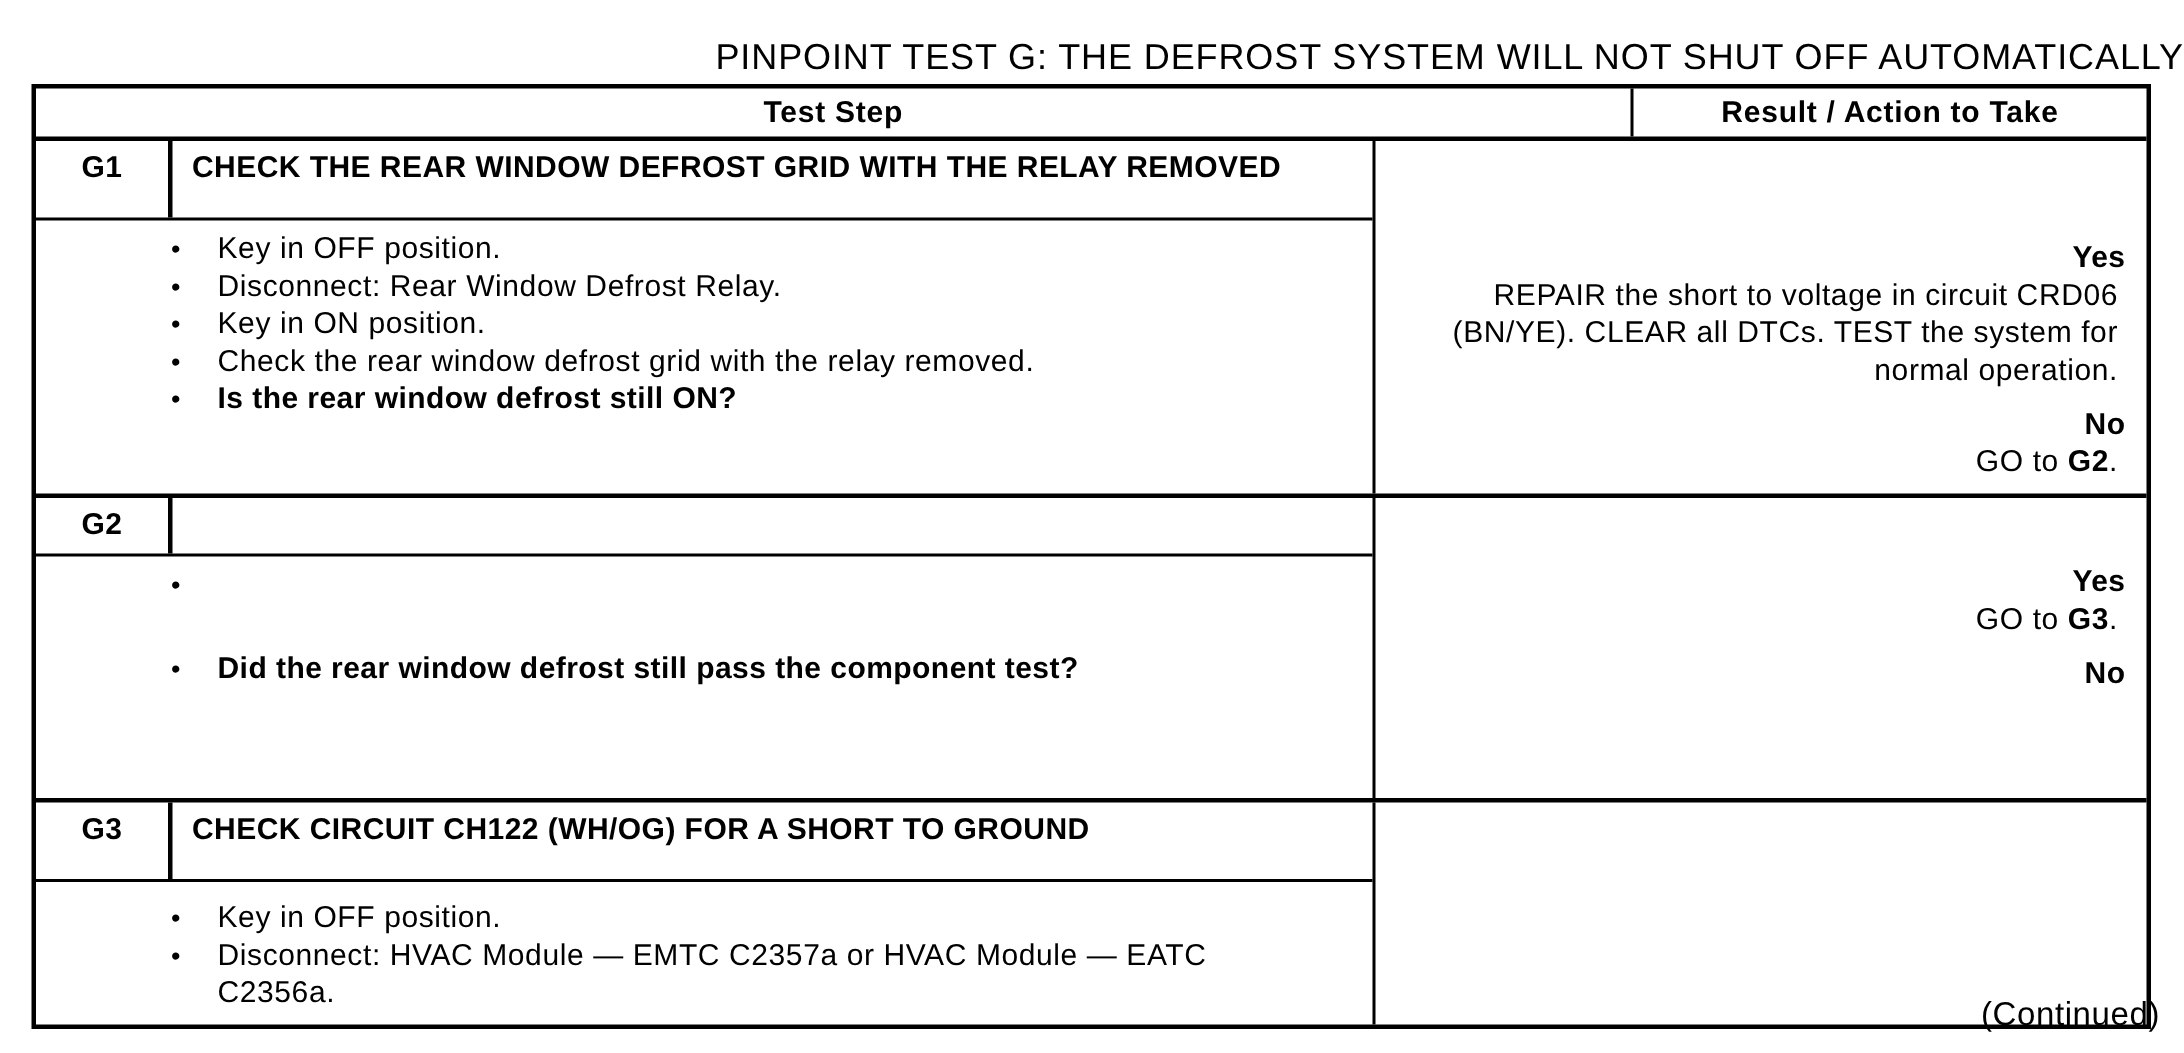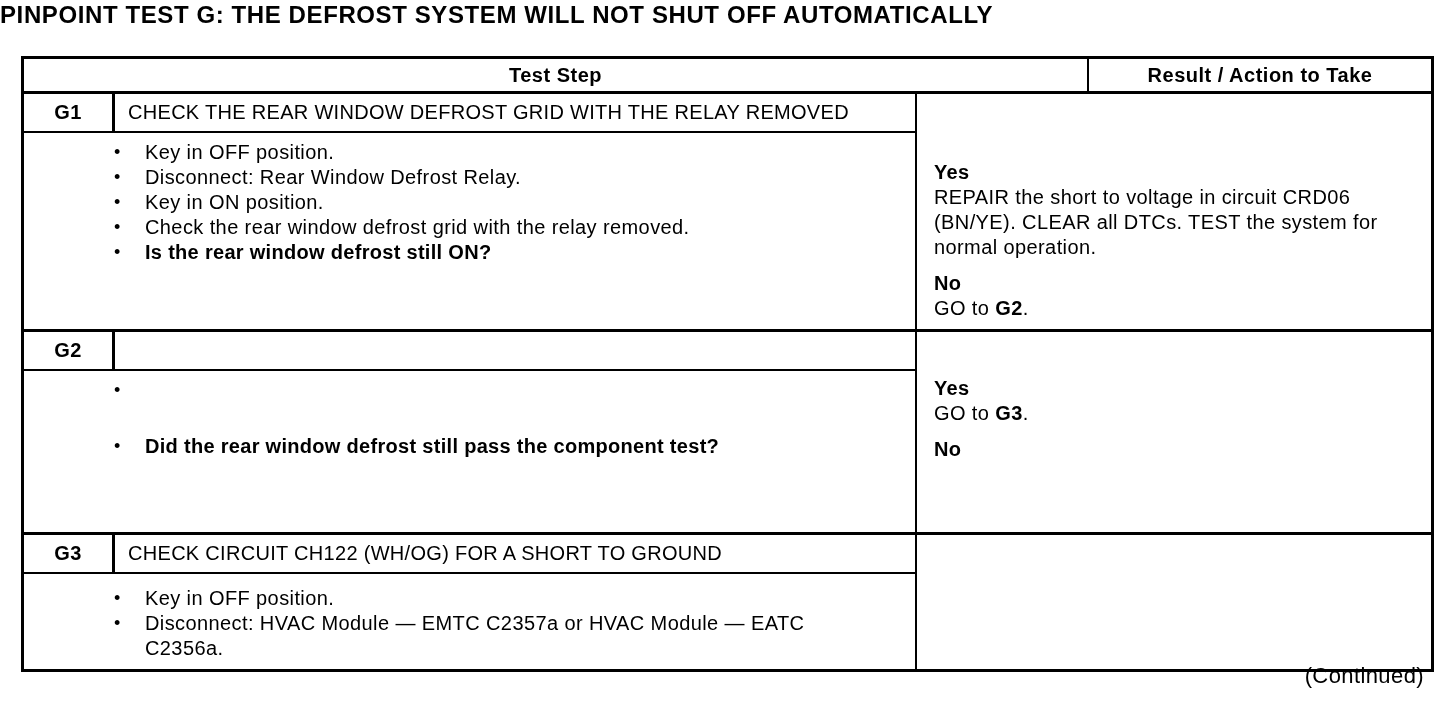--- a/index.html
+++ b/index.html
@@ -5,23 +5,23 @@
   * { margin:0; padding:0; box-sizing:border-box; }
   html,body { background:#fff; }
   .page {
     position:relative;
     width:1456px; height:702px;
     background:#ffffff; color:#000;
     font-family:"Liberation Sans", sans-serif;
     overflow:hidden;
   }
   .doc-title {
-    padding-top:1px;
-    text-align:left;
-    font-size:24px; font-weight:bold;
+    padding-top:25px;
+    text-align:right;
+    font-size:24px; font-weight:normal;
     letter-spacing:0.6px;
     white-space:pre;
   }
   .ptable {
     position:absolute;
     left:21px; top:56px;
     width:1413px;
     border:3px solid #000;
     font-size:20px; line-height:25px; letter-spacing:0.4px;
   }
@@ -39,44 +39,44 @@
     display:flex; flex-direction:column;
   }
   .step-head { display:flex; border-bottom:2px solid #000; }
   .step-num {
     width:91px; border-right:3px solid #000;
     font-weight:bold; text-align:center;
     padding-top:6px; padding-bottom:6px;
     letter-spacing:0.4px;
   }
   .step-title {
-    flex:1; font-weight:normal;
-    padding:6px 14px 6px 13px;
+    flex:1; font-weight:bold;
+    padding:6px 14px 20px 13px;
     letter-spacing:0.3px;
   }
   .step-bullets { flex:1; padding:7px 20px 8px 90px; list-style:none; }
   .step-bullets li { display:flex; }
   .step-bullets li.spaced { margin-top:31px; }
   .step-bullets li.g3pad { margin-top:5px; }
   .bullet-glyph { width:31px; flex:0 0 31px; font-size:18px; }
   .bullet-text { max-width:742px; }
   .bullet-text.q { font-weight:bold; letter-spacing:0.3px; }
-  .step-right { flex:1; padding:12px 14px 8px 17px; }
+  .step-right { flex:1; padding:12px 14px 8px 17px;text-align:right; }
   .res-block .answer { font-weight:bold; letter-spacing:0.3px; }
   .res-block .action { max-width:478px; }
   .res-block + .res-block { margin-top:11px; }
   .gref { font-weight:bold; }
   .pad-g1 { padding-top:66px; }
   .pad-g2 { padding-top:44px; }
   .min-g1 { min-height:232px; }
   .min-g2 { min-height:203px; }
   .min-g3 { min-height:124px; }
   .continued {
     position:absolute;
-    right:32px; top:663px;
+    right:16px; top:663px;
     font-size:22px; letter-spacing:0.4px;
   }
 </style>
 </head>
 <body>
 
 <div class="page">
 
   <div class="doc-title">PINPOINT TEST G: THE DEFROST SYSTEM WILL NOT SHUT OFF AUTOMATICALLY</div>
 

